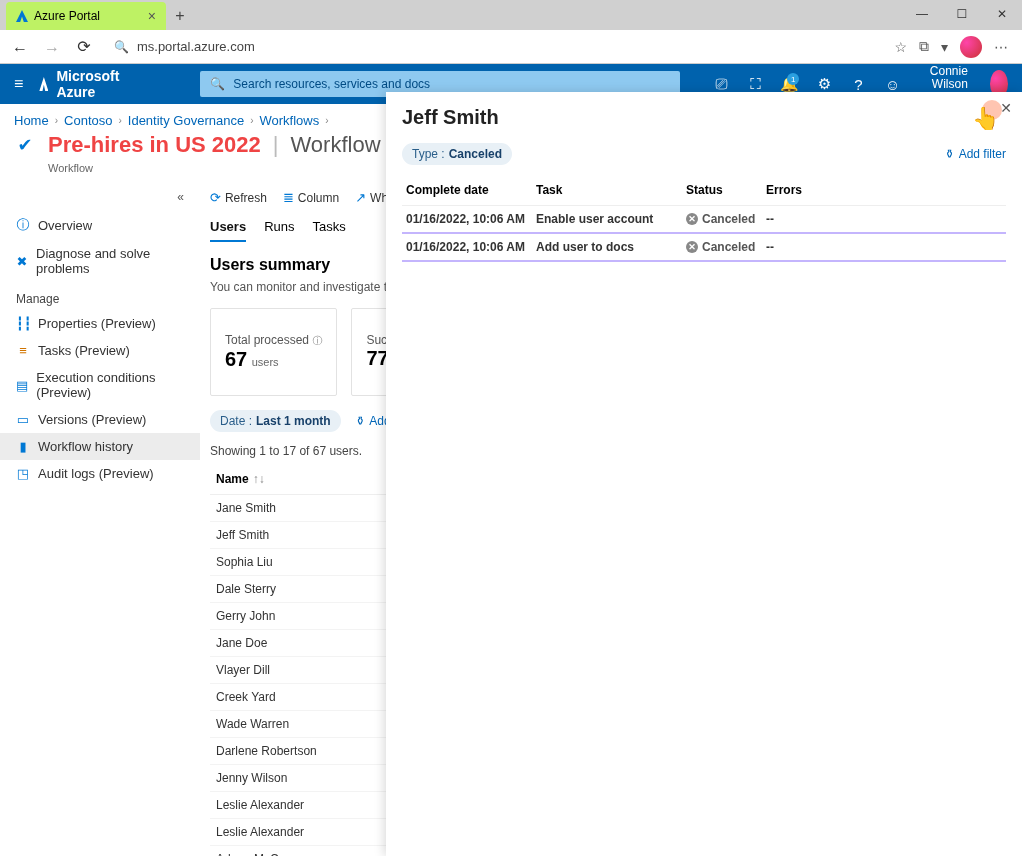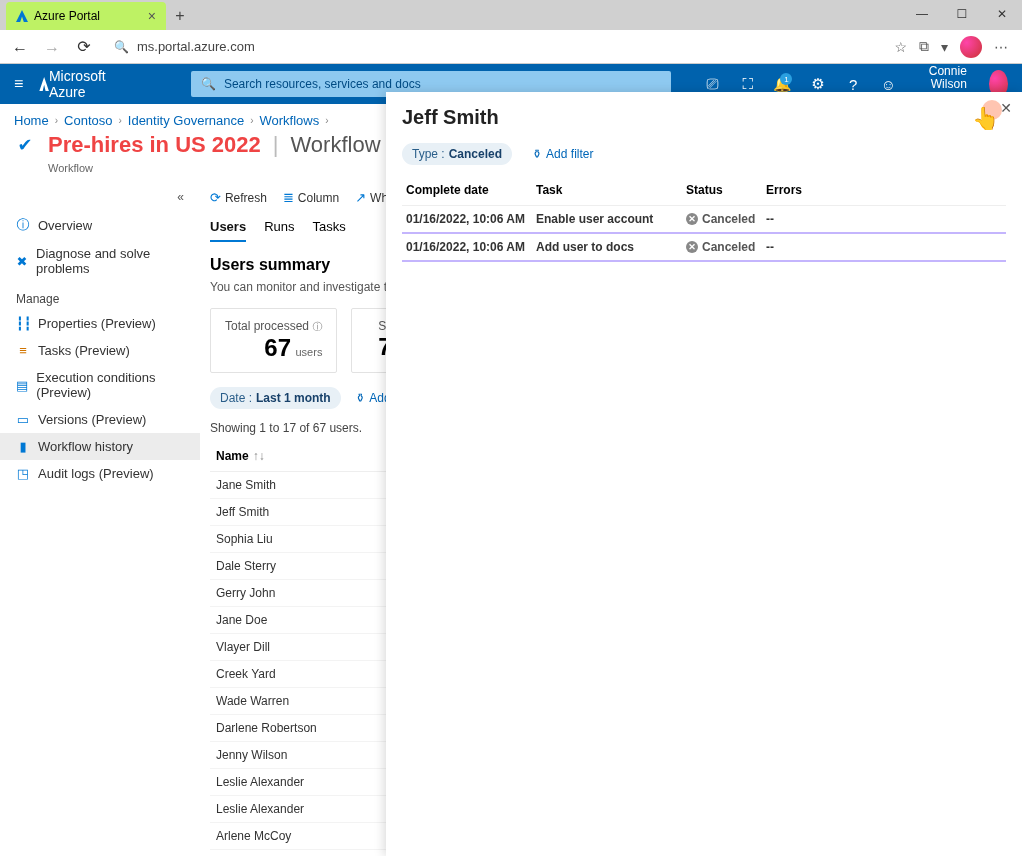--- a/index.html
+++ b/index.html
@@ -19,21 +19,21 @@
     .nav-btn.dis { color:#aaa;}
     .addr-bar { flex:1; display:flex; align-items:center; gap:8px; padding:0 10px; height:26px; border-radius:13px; }
     .addr-bar .lock { color:#777; font-size:12px;}
     .addr-bar .url { font-size:13px; color:#444; }
     .addr-right { display:flex; align-items:center; gap:12px; padding-right:6px; }
     .addr-icon { color:#555; font-size:14px; cursor:pointer; }
     .avatar { width:22px; height:22px; border-radius:50%; background: radial-gradient(circle at 30% 30%, #f4a, #c33); }
 
     
     .azure-bar { height:40px; background:#0062ad; display:flex; align-items:center; color:#fff; padding:0 14px; gap:16px;}
-    .brand { display:flex; align-items:center; font-size:14px; font-weight:400;}
+    .brand { display:flex; align-items:center; gap:8px; font-size:14px; font-weight:700;}
     .brand .azure-a { width:14px; height:14px; background:#fff; clip-path: polygon(50% 0, 100% 100%, 65% 100%, 50% 55%, 35% 100%, 0 100%);}
     .search { flex:0 0 480px; height:26px; background:#8ec9f0; border-radius:2px; display:flex; align-items:center; padding:0 10px; color:#004b84; font-size:12px; gap:8px; margin-left:60px;}
     .spacer { flex:1;}
     .topicon { width:28px; display:flex; align-items:center; justify-content:center; position:relative; font-size:15px; cursor:pointer; color:#fff;}
     .badge { position:absolute; top:-2px; right:0; background:#2aa0e0; color:#fff; border-radius:50%; width:12px; height:12px; font-size:8px; display:flex; align-items:center; justify-content:center;}
     .user { text-align:right; font-size:12px; line-height:13px; margin-right:6px;}
     .user .org { font-size:9px; opacity:.85;}
     .user-avatar { width:28px; height:28px; border-radius:50%; background: radial-gradient(circle at 30% 30%, #f4a, #c33);}
 
     
@@ -61,39 +61,39 @@
     .main { flex:1; padding:0 0 0 10px; position:relative; overflow:hidden;}
     .toolbar { display:flex; align-items:center; gap:16px; padding:6px 0; font-size:12px; color:#333;}
     .tbtn { display:flex; align-items:center; gap:4px; cursor:pointer;}
     .tbtn .ti { color:#0078d4; font-size:13px;}
     .tabs { display:flex; gap:18px; padding:4px 0 0; font-size:13px;}
     .tabbtn { padding:4px 0 6px; cursor:pointer; color:#000000;}
     .tabbtn.active { border-bottom:2px solid #0078d4; color:#111; font-weight:600;}
     .section-title { font-size:16px; font-weight:600; padding:14px 0 6px;}
     .sub { font-size:12px; color:#555;}
     .cards { display:flex; gap:14px; padding:14px 0;}
-    .card { border:1px solid #e2e2e2; border-radius:2px; padding:10px 14px; min-width:100px;text-align:right;}
+    .card { border:1px solid #e2e2e2; border-radius:2px; padding:24px 14px; min-width:100px;}
     .card .lbl { font-size:12px; color:#555;}
-    .card .num { font-size:24px; font-weight:600;}
+    .card .num { font-size:20px; font-weight:600;}
     .card .unit { font-size:11px; color:#666;}
     .info { color:#888; font-size:10px;}
     .filterpill { background:#e8f0f6; color:#2a5e8a; font-size:12px; padding:4px 10px; border-radius:12px; display:inline-flex; align-items:center; gap:4px; cursor:pointer;}
     .filterpill b { color:#18416a;}
     .addfilter { color:#0066b8; font-size:12px; cursor:pointer; display:inline-flex; align-items:center; gap:4px; margin-left:10px;}
     .showing { font-size:12px; color:#444; padding:12px 0 6px;}
     .tbl { width:100%; font-size:12px; border-collapse:collapse;}
     .tbl th { text-align:left; font-weight:600; padding:8px 6px; border-bottom:1px solid #eee;}
     .tbl td { padding:6px 6px; border-bottom:1px solid #f3f3f3; color:#333;}
     .sort { color:#888; margin-left:4px;}
 
     
     .panel { position:absolute; top:92px; right:0; width:636px; bottom:0; background:#fff; box-shadow:-2px 0 10px rgba(0,0,0,.15); padding:14px 16px;}
     .panel .ptitle { font-size:20px; font-weight:600; color:#222; padding-bottom:8px;}
     .panel .pclose { position:absolute; top:8px; right:10px; color:#555; cursor:pointer; font-size:14px;}
-    .panel .filters { padding:6px 0 10px; display:flex; gap:10px; align-items:center;}
+    .panel .filters { padding:6px 0 10px; display:flex; gap:10px; align-items:center;justify-content:space-between;}
     .ptbl { width:100%; font-size:12px; border-collapse:collapse;}
     .ptbl th { text-align:left; font-weight:600; padding:8px 4px; border-bottom:1px solid #eee;margin-top:44px;}
     .ptbl td { padding:6px 4px; border-bottom:2px solid #c4b5fd; color:#333;font-weight:bold;}
     .status { display:flex; align-items:center; gap:4px; color:#555;}
     .sx { width:12px; height:12px; border-radius:50%; background:#888; color:#fff; font-size:9px; display:flex; align-items:center; justify-content:center;}
 
     .cursor { position:absolute; top:106px; right:22px; font-size:22px; pointer-events:none; z-index:20;}
     .cursorring { position:absolute; top:100px; right:20px; width:20px; height:20px; border-radius:50%; background:rgba(255,140,100,.5); z-index:19;}
     .ham { color:#fff; font-size:16px; cursor:pointer;}
   </style>

